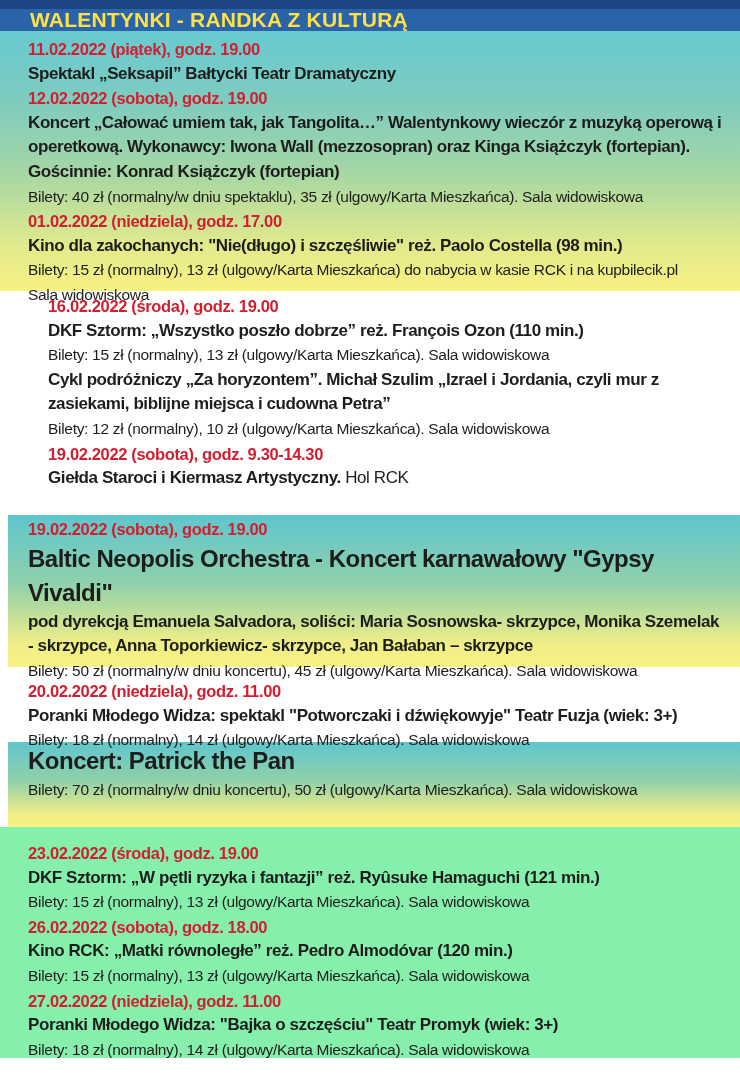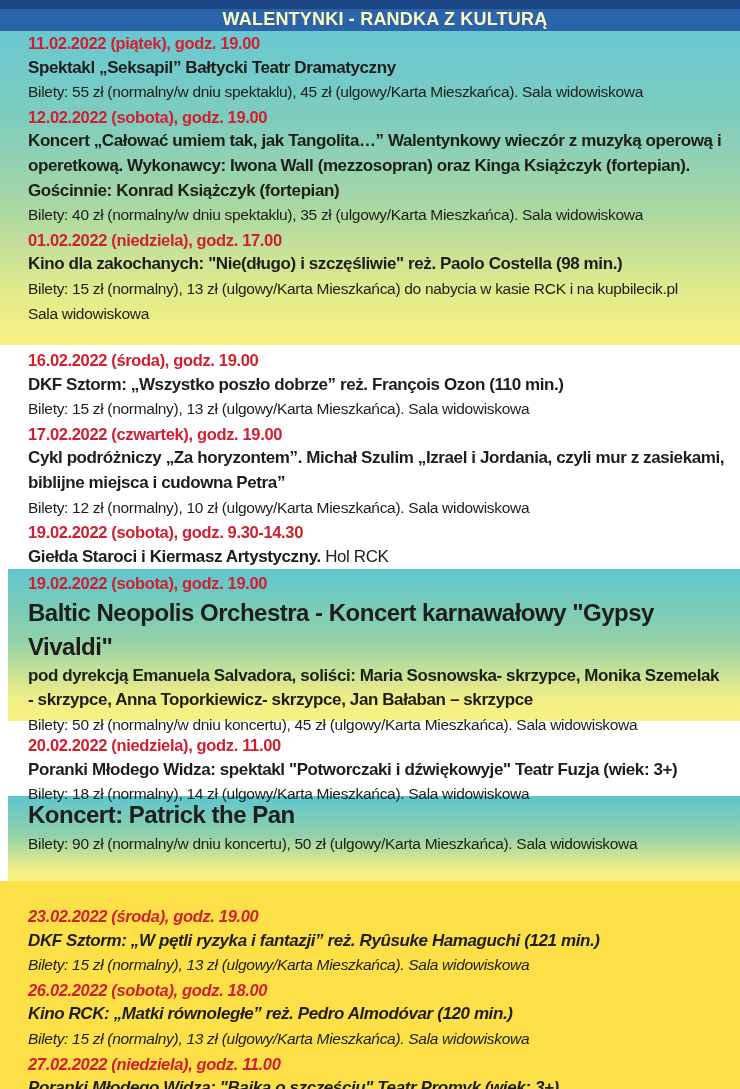--- a/index.html
+++ b/index.html
@@ -10,36 +10,36 @@
     color:#1d1d1b;
     overflow:hidden;
   }
   .poster{width:740px;height:1089px;position:relative;}
 
   
   header{width:740px;height:31px;background:#2b63a8;}
   .header-topstrip{height:9px;width:100%;background:#1c4585;}
   h1.poster-title{
     margin:0;padding:0 0 0 30px;
-    font-size:18px;line-height:21px;font-weight:bold;
-    color:#fef9c3;letter-spacing:0.2px;text-align:center;
+    font-size:21px;line-height:21px;font-weight:bold;
+    color:#fde047;letter-spacing:0.2px;
   }
 
   
   .section{box-sizing:border-box;padding-left:28px;padding-right:12px;line-height:24.6px;}
   .section.band{margin-left:8px;width:732px;padding-left:20px;}
-  .sec0{height:314px;padding-top:0;
+  .sec0{height:260px;padding-top:6px;
     background:linear-gradient(180deg,#68c9d1 0%,#7fccbe 28%,#a6d7a4 55%,#e0ea8d 82%,#f8f181 100%);}
-  .sec1{height:224px;padding-top:3px;background:#ffffff;}
+  .sec1{height:224px;padding-top:3px;background:#ffffff;margin-left:20px;}
   .sec2{height:152px;padding-top:2px;
     background:linear-gradient(180deg,#5fc6ce 0%,#8fd0ab 45%,#f0ee87 85%,#f9f282 100%);}
   .sec3{height:75px;padding-top:12px;background:#ffffff;}
   .sec4{height:85px;padding-top:2px;
     background:linear-gradient(180deg,#5fc6ce 0%,#8fd0ab 45%,#f0ee87 85%,#f9f282 100%);}
-  .sec5{height:231px;padding-top:23px;background:#fde047;font-style:italic;}
+  .sec5{height:231px;padding-top:14px;background:#86efac;}
 
   
   .date{color:#d01f30;font-weight:bold;font-size:16.5px;letter-spacing:-0.35px;}
   .title{font-weight:bold;font-size:17px;letter-spacing:-0.4px;color:#1d1d1b;}
   .title .suffix{font-weight:normal;}
   .headline{font-weight:bold;font-size:24px;line-height:34px;letter-spacing:-0.5px;color:#1d1d1b;}
   .info{font-size:15.5px;letter-spacing:-0.3px;color:#1d1d1b;font-weight:normal;}
 </style>
 </head>
 <body>
@@ -47,42 +47,40 @@
 <div class="poster">
   <header>
     <div class="header-topstrip"></div>
     <h1 class="poster-title">WALENTYNKI - RANDKA Z KULTURĄ</h1>
   </header>
   <div id="sections">
       <section class="section sec0">
         <article class="event">
           <div class="date">11.02.2022 (piątek), godz. 19.00</div>
           <div class="title">Spektakl „Seksapil” Bałtycki Teatr Dramatyczny</div>
-          <div class="info">Bilety: 55 zł (normalny/w dniu spektaklu), 45 zł (ulgowy/Karta Mieszkańca). Sala widowiskowa</div>
         </article>
         <article class="event">
           <div class="date">12.02.2022 (sobota), godz. 19.00</div>
           <div class="title">Koncert „Całować umiem tak, jak Tangolita…” Walentynkowy wieczór z muzyką operową i operetkową. Wykonawcy: Iwona Wall (mezzosopran) oraz Kinga Książczyk (fortepian). Gościnnie: Konrad Książczyk (fortepian)</div>
           <div class="info">Bilety: 40 zł (normalny/w dniu spektaklu), 35 zł (ulgowy/Karta Mieszkańca). Sala widowiskowa</div>
         </article>
         <article class="event">
           <div class="date">01.02.2022 (niedziela), godz. 17.00</div>
           <div class="title">Kino dla zakochanych: "Nie(długo) i szczęśliwie" reż. Paolo Costella (98 min.)</div>
           <div class="info">Bilety: 15 zł (normalny), 13 zł (ulgowy/Karta Mieszkańca) do nabycia w kasie RCK i na kupbilecik.pl</div>
           <div class="info">Sala widowiskowa</div>
         </article>
       </section>
       <section class="section sec1">
         <article class="event">
           <div class="date">16.02.2022 (środa), godz. 19.00</div>
           <div class="title">DKF Sztorm: „Wszystko poszło dobrze” reż. François Ozon (110 min.)</div>
           <div class="info">Bilety: 15 zł (normalny), 13 zł (ulgowy/Karta Mieszkańca). Sala widowiskowa</div>
         </article>
         <article class="event">
-          <div class="date">17.02.2022 (czwartek), godz. 19.00</div>
           <div class="title">Cykl podróżniczy „Za horyzontem”. Michał Szulim „Izrael i Jordania, czyli mur z zasiekami, biblijne miejsca i cudowna Petra”</div>
           <div class="info">Bilety: 12 zł (normalny), 10 zł (ulgowy/Karta Mieszkańca). Sala widowiskowa</div>
         </article>
         <article class="event">
           <div class="date">19.02.2022 (sobota), godz. 9.30-14.30</div>
           <div class="title">Giełda Staroci i Kiermasz Artystyczny.<span class="suffix"> Hol RCK</span></div>
         </article>
       </section>
       <section class="section sec2 band">
         <article class="event">
@@ -95,21 +93,21 @@
       <section class="section sec3">
         <article class="event">
           <div class="date">20.02.2022 (niedziela), godz. 11.00</div>
           <div class="title">Poranki Młodego Widza: spektakl "Potworczaki i dźwiękowyje" Teatr Fuzja (wiek: 3+)</div>
           <div class="info">Bilety: 18 zł (normalny), 14 zł (ulgowy/Karta Mieszkańca). Sala widowiskowa</div>
         </article>
       </section>
       <section class="section sec4 band">
         <article class="event">
           <div class="headline">Koncert: Patrick the Pan</div>
-          <div class="info">Bilety: 90 zł (normalny/w dniu koncertu), 50 zł (ulgowy/Karta Mieszkańca). Sala widowiskowa</div>
+          <div class="info">Bilety: 70 zł (normalny/w dniu koncertu), 50 zł (ulgowy/Karta Mieszkańca). Sala widowiskowa</div>
         </article>
       </section>
       <section class="section sec5">
         <article class="event">
           <div class="date">23.02.2022 (środa), godz. 19.00</div>
           <div class="title">DKF Sztorm: „W pętli ryzyka i fantazji” reż. Ryûsuke Hamaguchi (121 min.)</div>
           <div class="info">Bilety: 15 zł (normalny), 13 zł (ulgowy/Karta Mieszkańca). Sala widowiskowa</div>
         </article>
         <article class="event">
           <div class="date">26.02.2022 (sobota), godz. 18.00</div>

